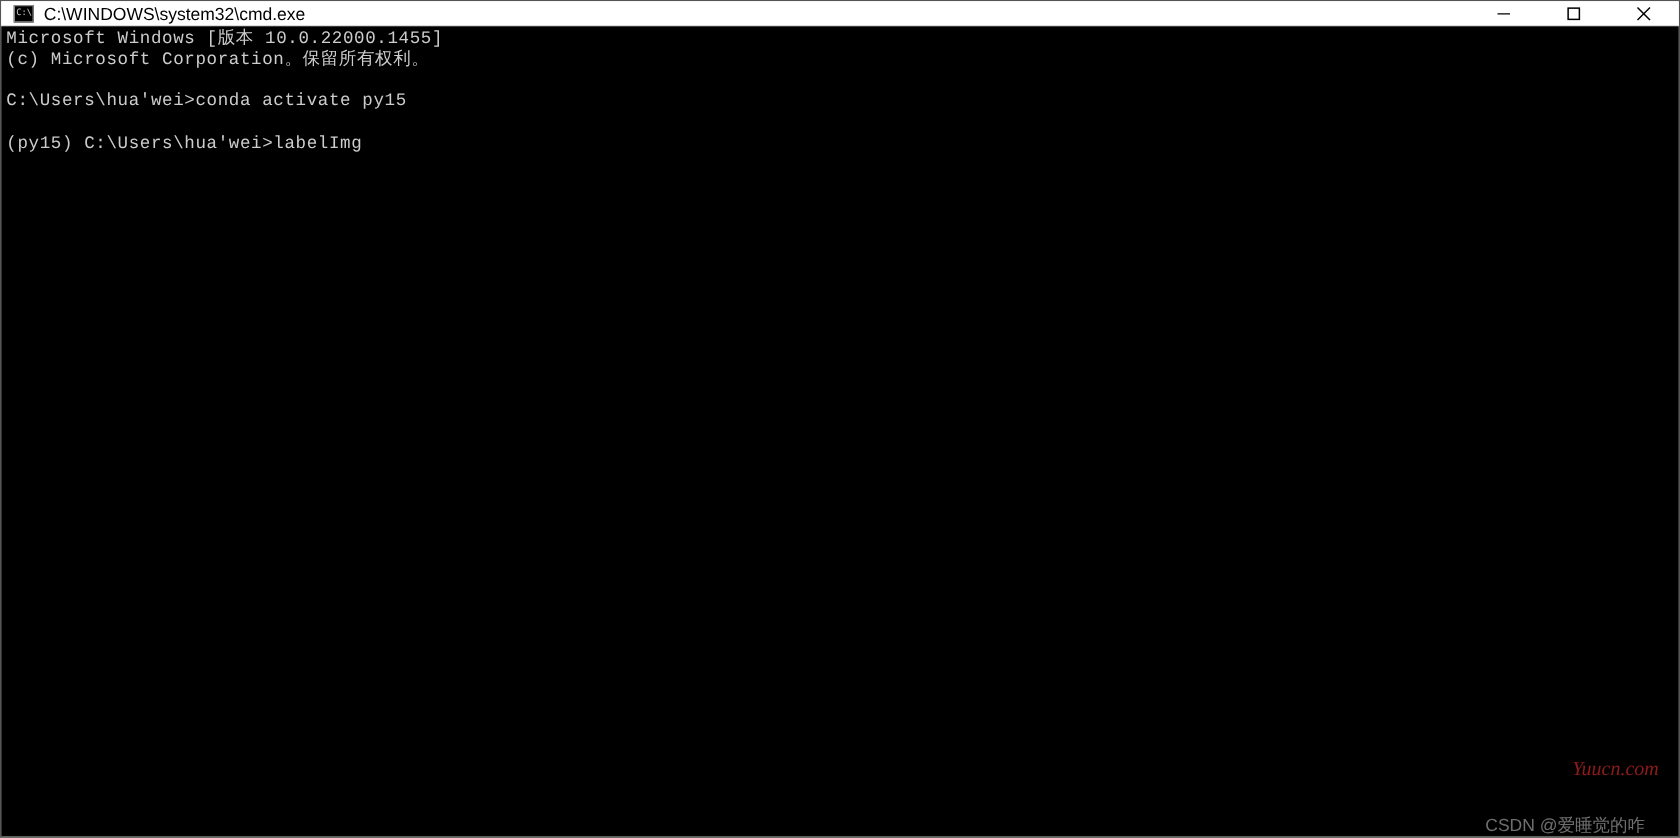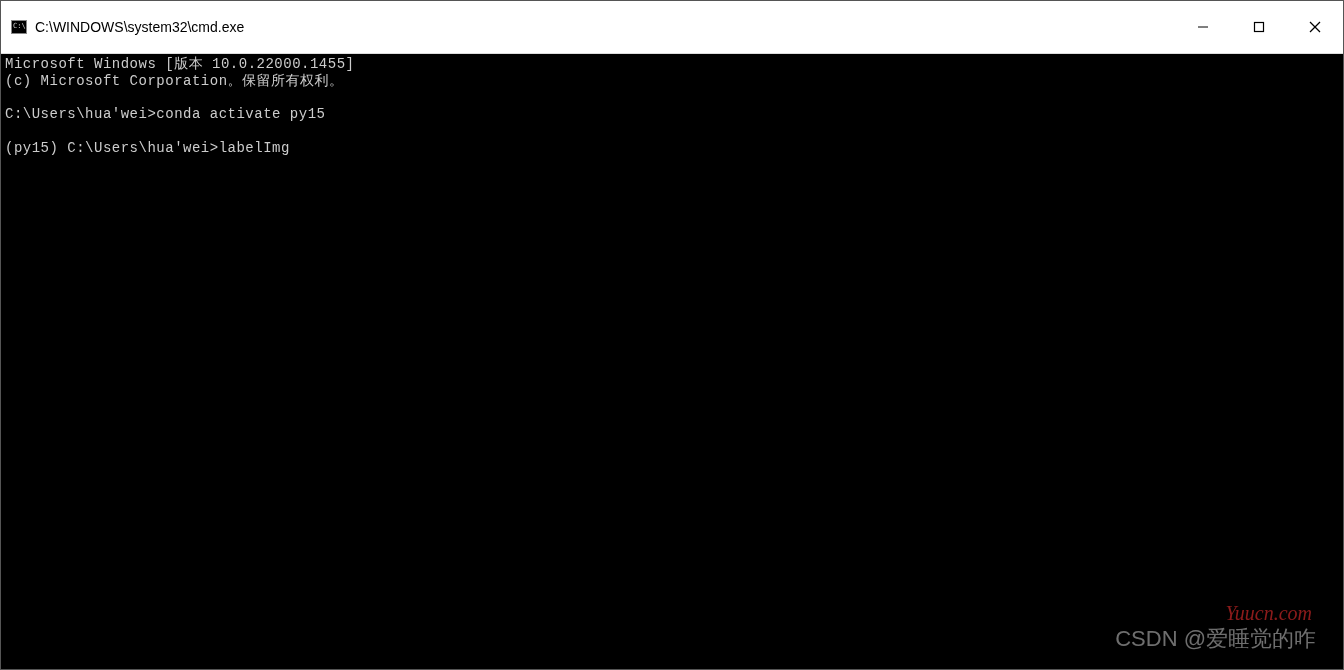--- a/index.html
+++ b/index.html
@@ -13,21 +13,21 @@
   }
   .window {
     width: 1344px;
     height: 670px;
     border: 1px solid #555;
     display: flex;
     flex-direction: column;
     position: relative;
   }
   .titlebar {
-    height: 53px;
+    height: 20px;
     background: #fff;
     display: flex;
     align-items: center;
     border-bottom: 1px solid #ddd;
     flex-shrink: 0;
   }
   .titlebar-icon {
     width: 16px;
     height: 14px;
     margin-left: 10px;
@@ -74,33 +74,33 @@
     padding: 2px 0 2px 4px;
     white-space: pre;
     overflow-y: scroll;
     letter-spacing: 0.5px;
   }
   .terminal::-webkit-scrollbar { width: 18px; }
   .terminal::-webkit-scrollbar-track { background: #1a1a1a; }
   .terminal::-webkit-scrollbar-thumb { background: #4d4d4d; }
   .watermark-csdn {
     position: absolute;
-    bottom: 16px;
+    bottom: 0;
     right: 28px;
     color: rgba(200,200,200,0.55);
-    font-size: 22px;
+    font-size: 14px;
     font-family: 'Microsoft YaHei', sans-serif;
     pointer-events: none;
   }
   .watermark-yuucn {
     position: absolute;
     bottom: 45px;
-    right: 32px;
+    right: 17px;
     color: rgba(255,50,50,0.55);
-    font-size: 20px;
+    font-size: 16px;
     font-family: Georgia, serif;
     font-style: italic;
     pointer-events: none;
   }
 </style>
 </head>
 <body>
 
 <div class="window">
   <div class="titlebar">

